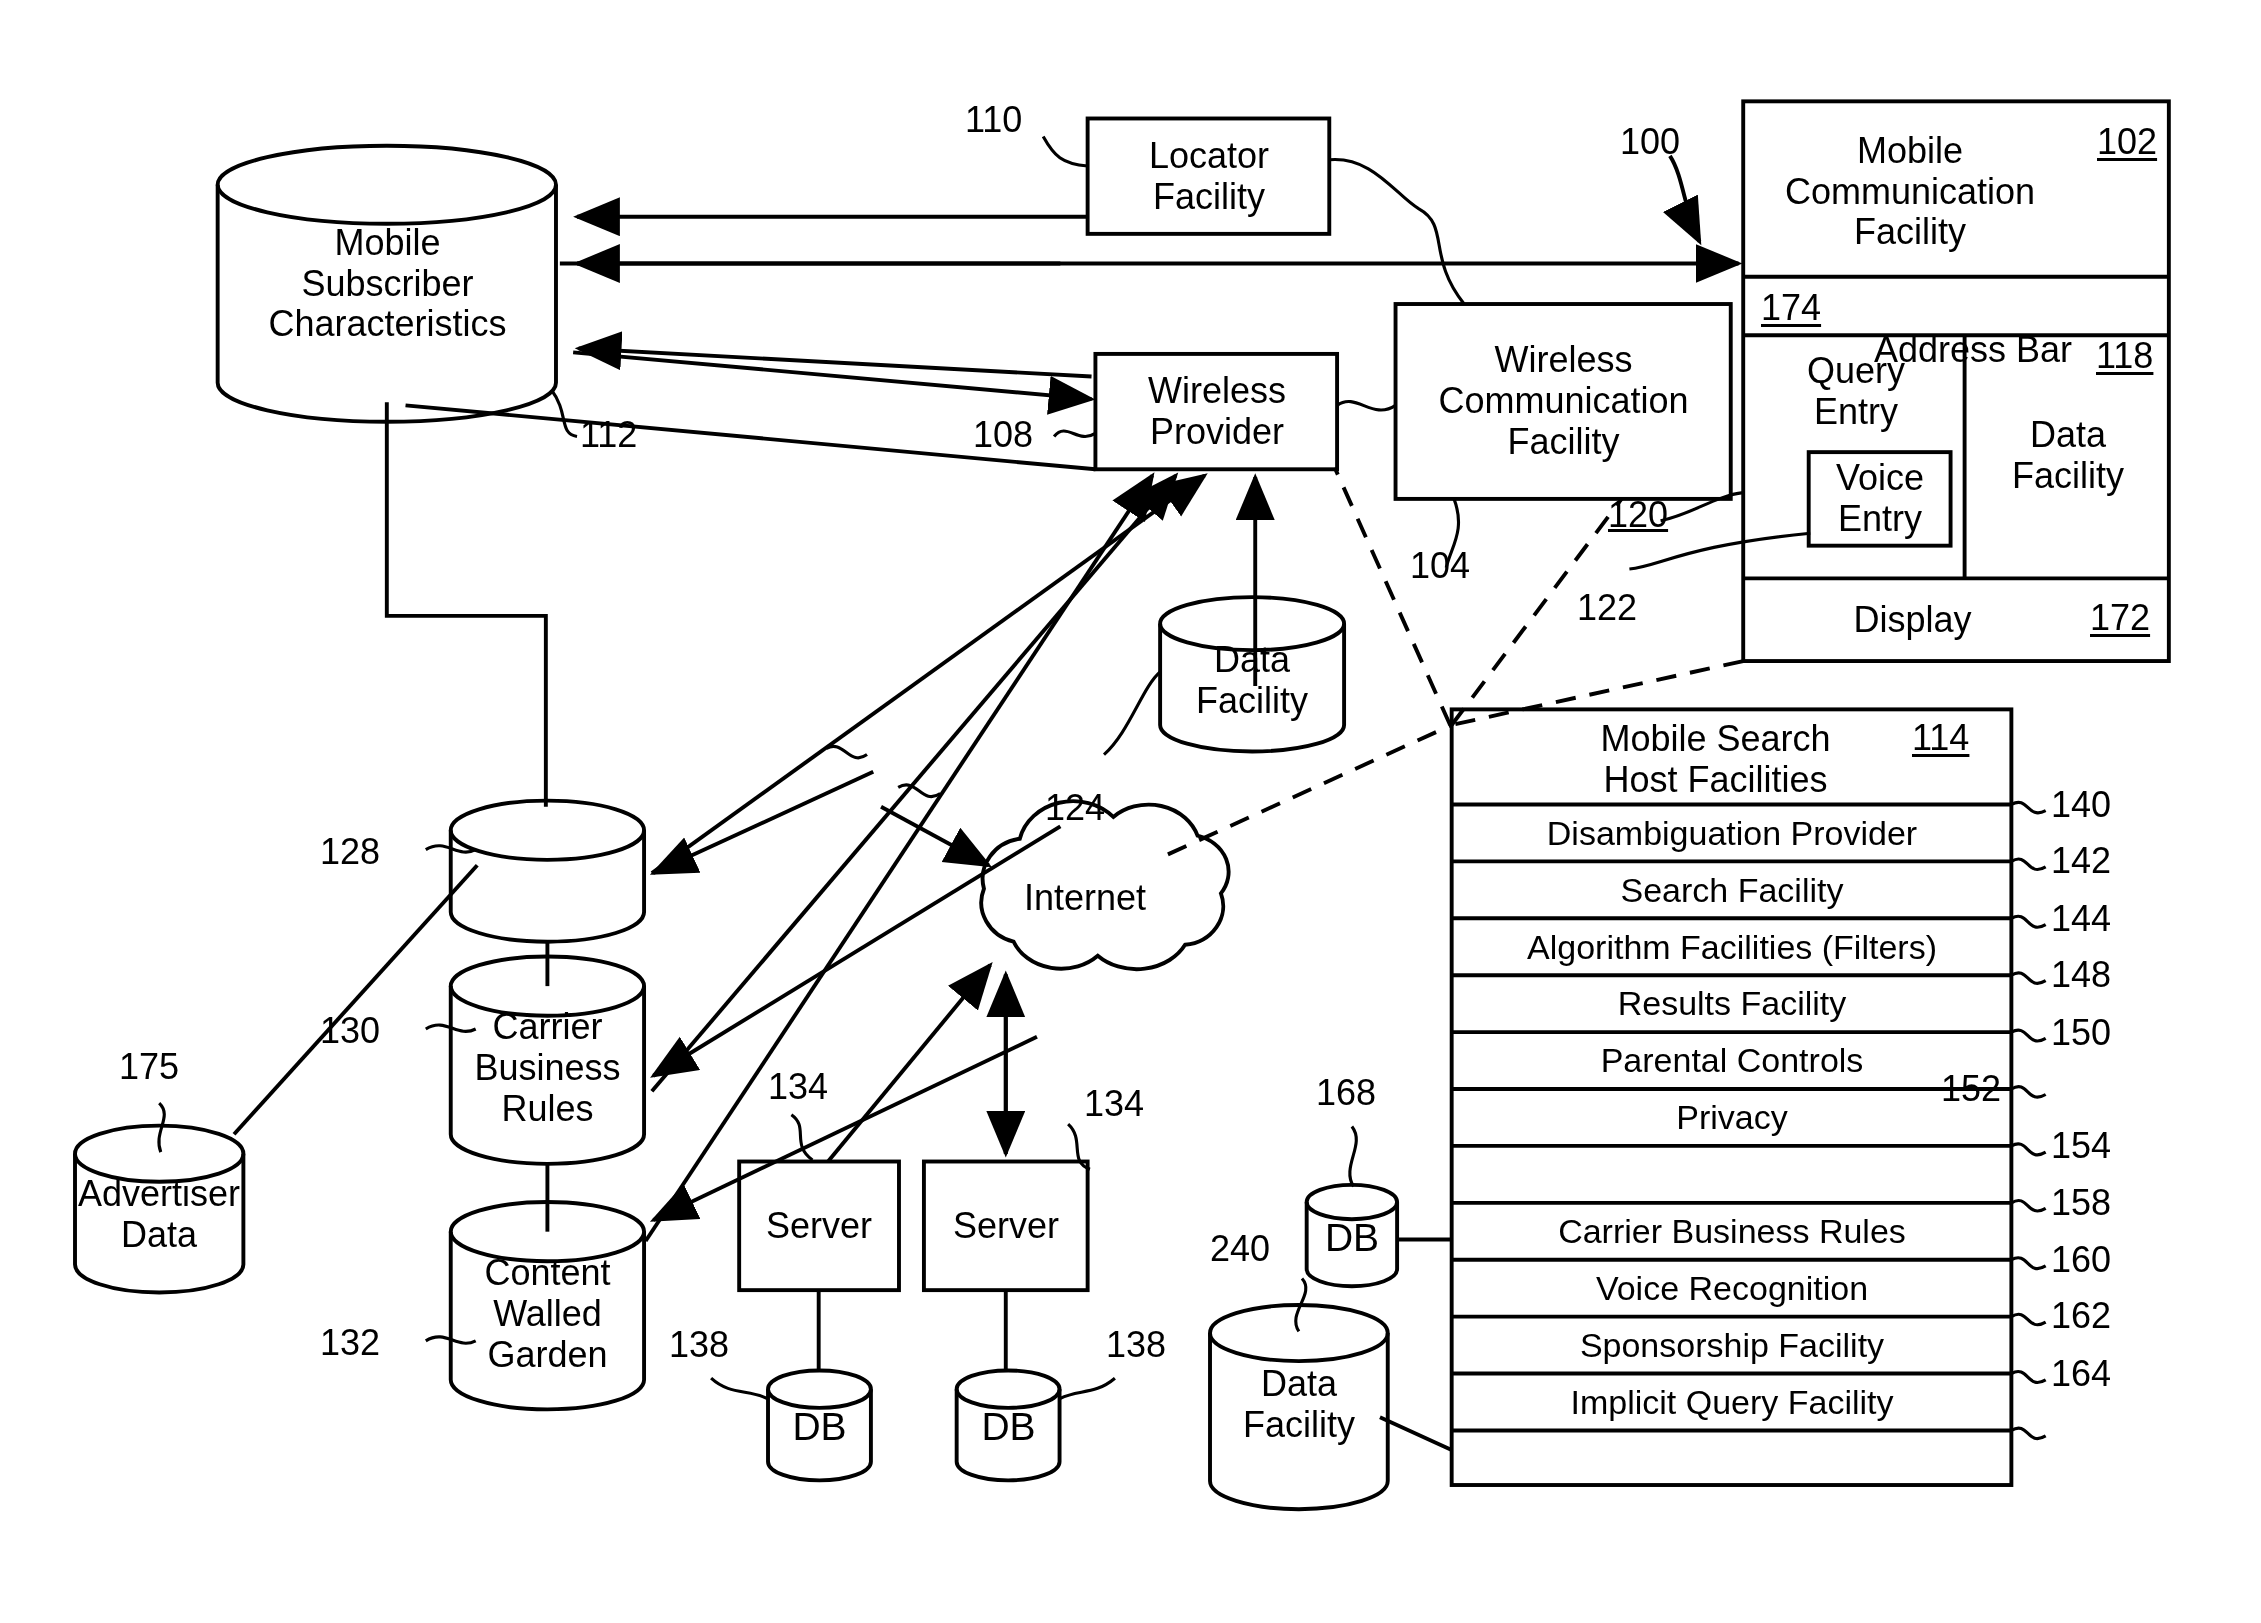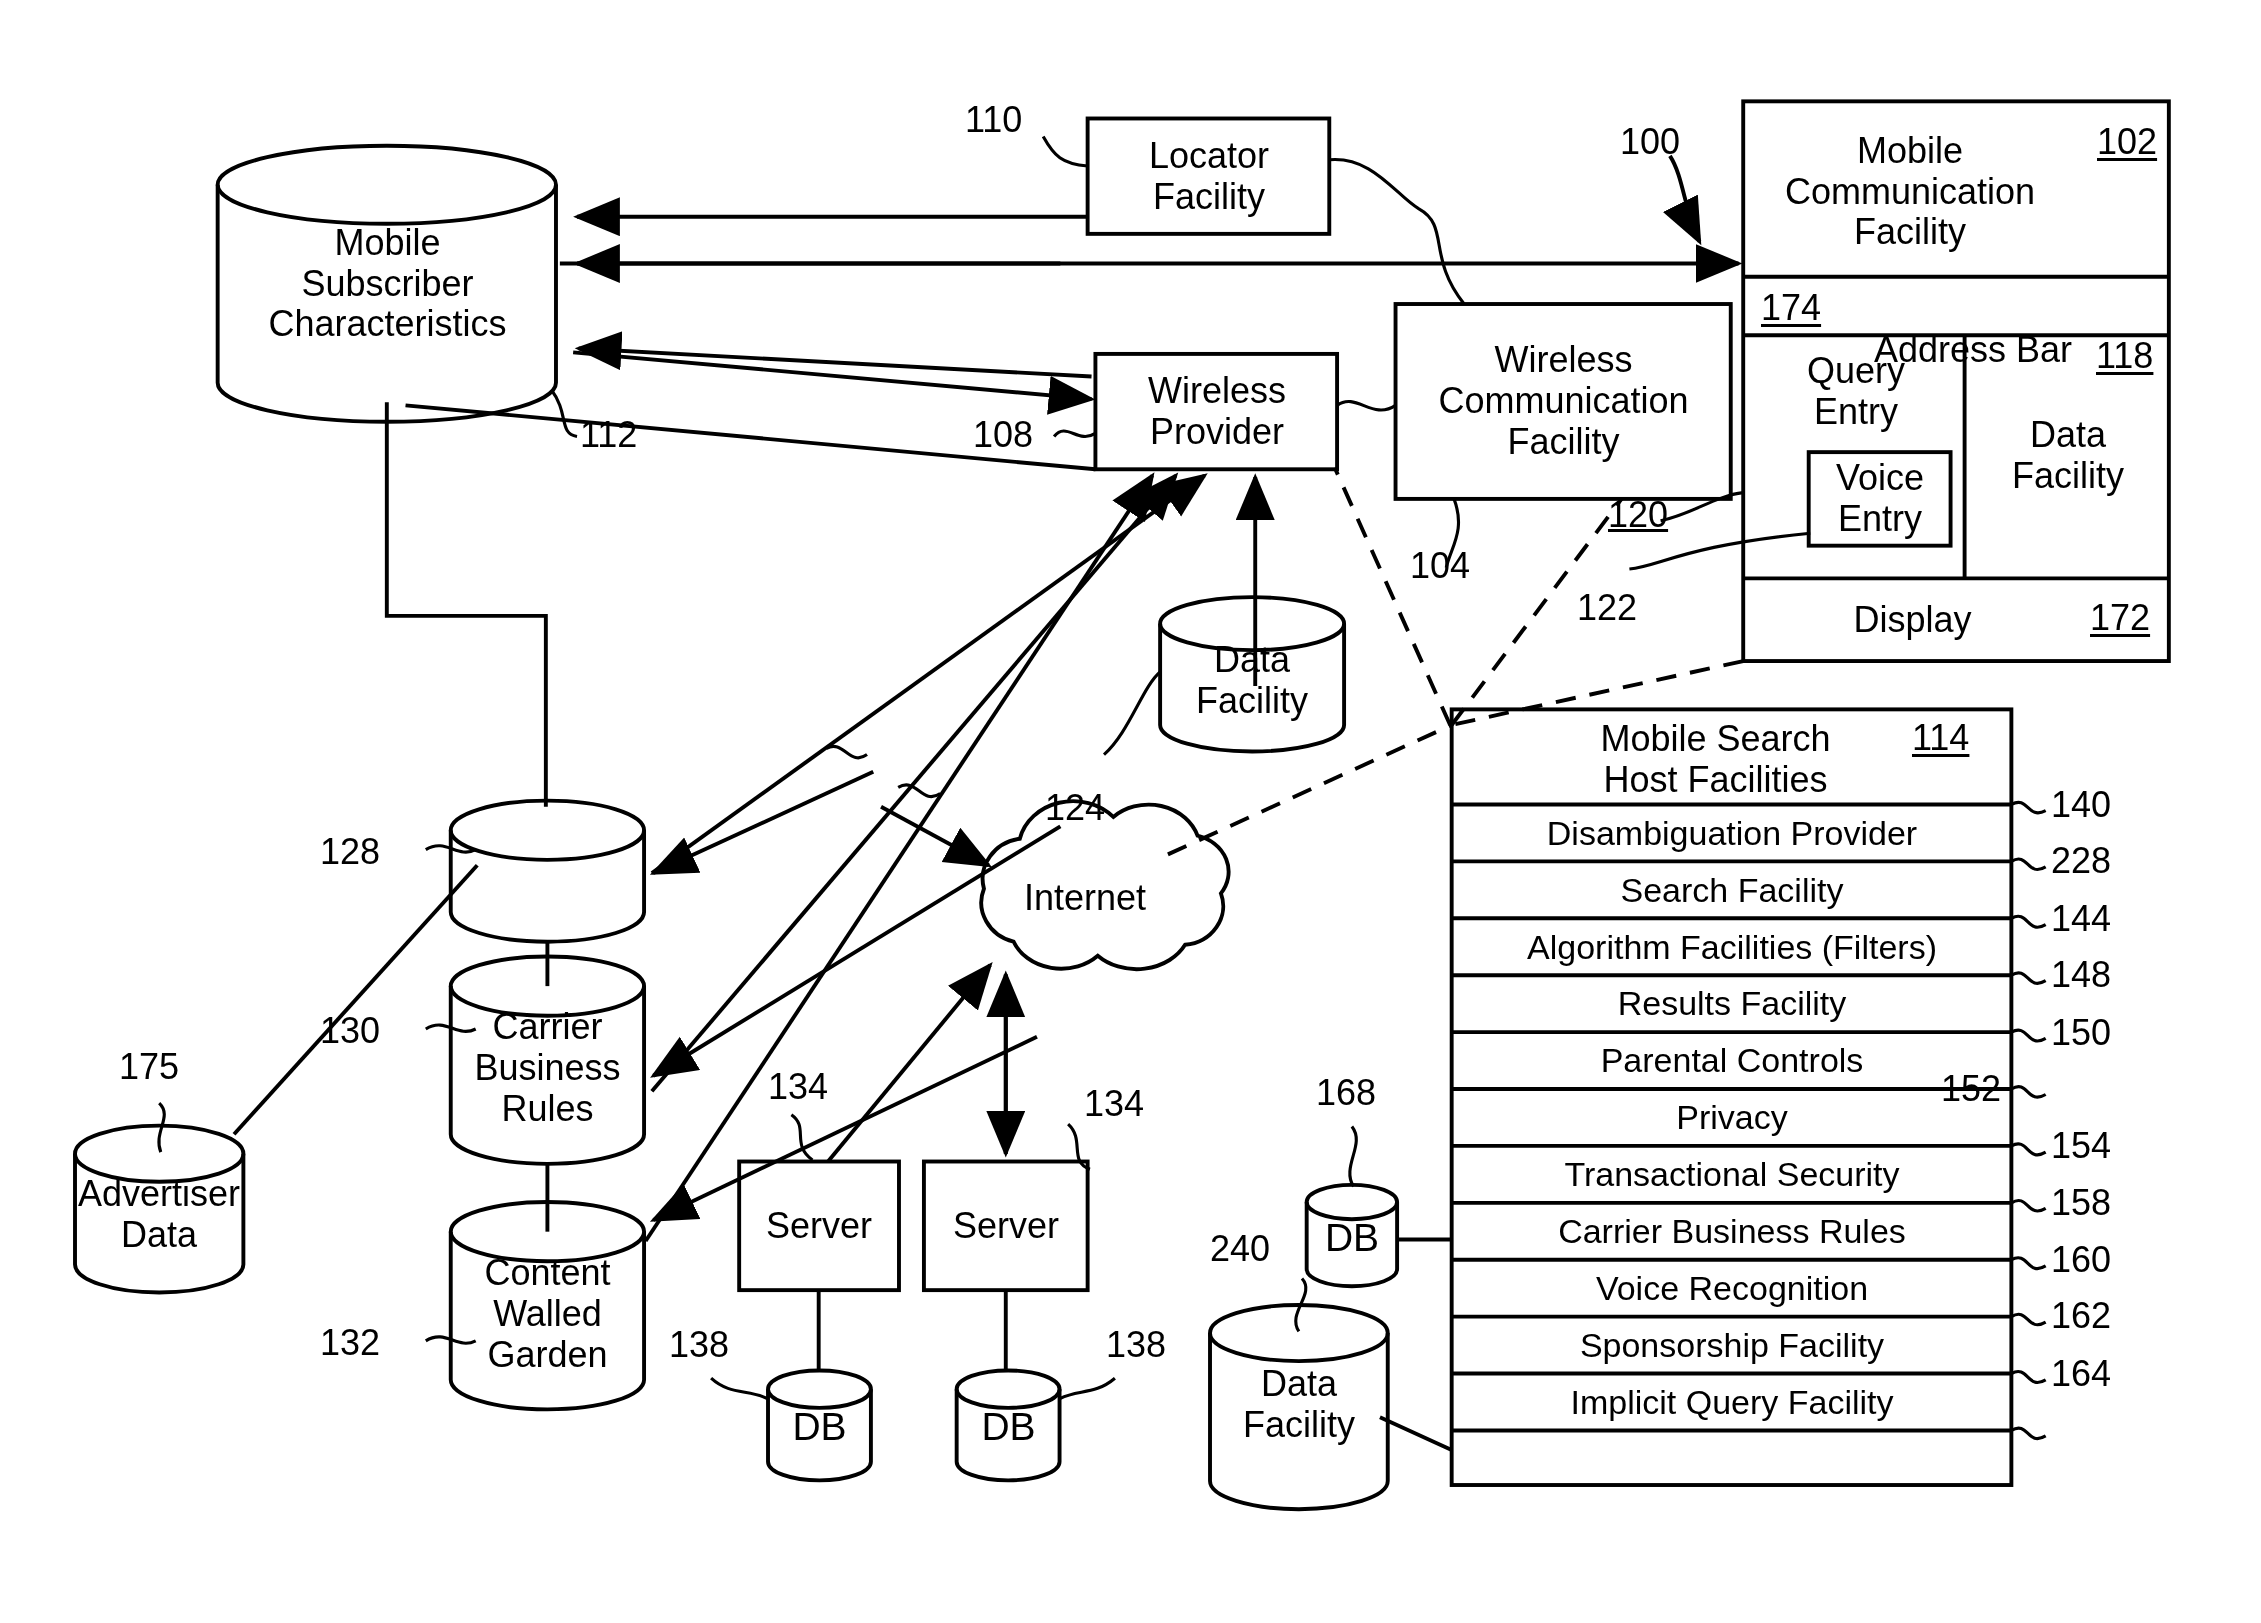--- a/index.html
+++ b/index.html
@@ -330,35 +330,34 @@
   <div class="reflbl u" style="left:2090px;top:599px;">172</div>
 
   <div class="boxtext" style="left:1466px;top:717px;width:499px;height:86px;">Mobile Search
 Host Facilities</div>
   <div class="reflbl u" style="left:1912px;top:719px;">114</div>
 
   <div class="rowtext" style="left:1452px;top:805px;width:560px;height:57px;">Disambiguation Provider</div>
   <div class="reflbl" style="left:2051px;top:786px;">140</div>
 
   <div class="rowtext" style="left:1452px;top:862px;width:560px;height:57px;">Search Facility</div>
-  <div class="reflbl" style="left:2051px;top:842px;">228</div>
+  <div class="reflbl" style="left:2051px;top:842px;">142</div>
 
   <div class="rowtext" style="left:1452px;top:919px;width:560px;height:57px;">Algorithm Facilities (Filters)</div>
   <div class="reflbl" style="left:2051px;top:900px;">144</div>
 
   <div class="rowtext" style="left:1452px;top:975px;width:560px;height:57px;">Results Facility</div>
   <div class="reflbl" style="left:2051px;top:956px;">148</div>
 
   <div class="rowtext" style="left:1452px;top:1032px;width:560px;height:57px;">Parental Controls</div>
   <div class="reflbl" style="left:2051px;top:1014px;">150</div>
 
   <div class="rowtext" style="left:1452px;top:1089px;width:560px;height:57px;">Privacy</div>
   <div class="reflbl" style="left:1941px;top:1070px;">152</div>
 
-  <div class="rowtext" style="left:1452px;top:1146px;width:560px;height:57px;">Transactional Security</div>
   <div class="reflbl" style="left:2051px;top:1127px;">154</div>
 
   <div class="rowtext" style="left:1452px;top:1203px;width:560px;height:57px;">Carrier Business Rules</div>
   <div class="reflbl" style="left:2051px;top:1184px;">158</div>
 
   <div class="rowtext" style="left:1452px;top:1260px;width:560px;height:57px;">Voice Recognition</div>
   <div class="reflbl" style="left:2051px;top:1241px;">160</div>
 
   <div class="rowtext" style="left:1452px;top:1317px;width:560px;height:57px;">Sponsorship Facility</div>
   <div class="reflbl" style="left:2051px;top:1297px;">162</div>

